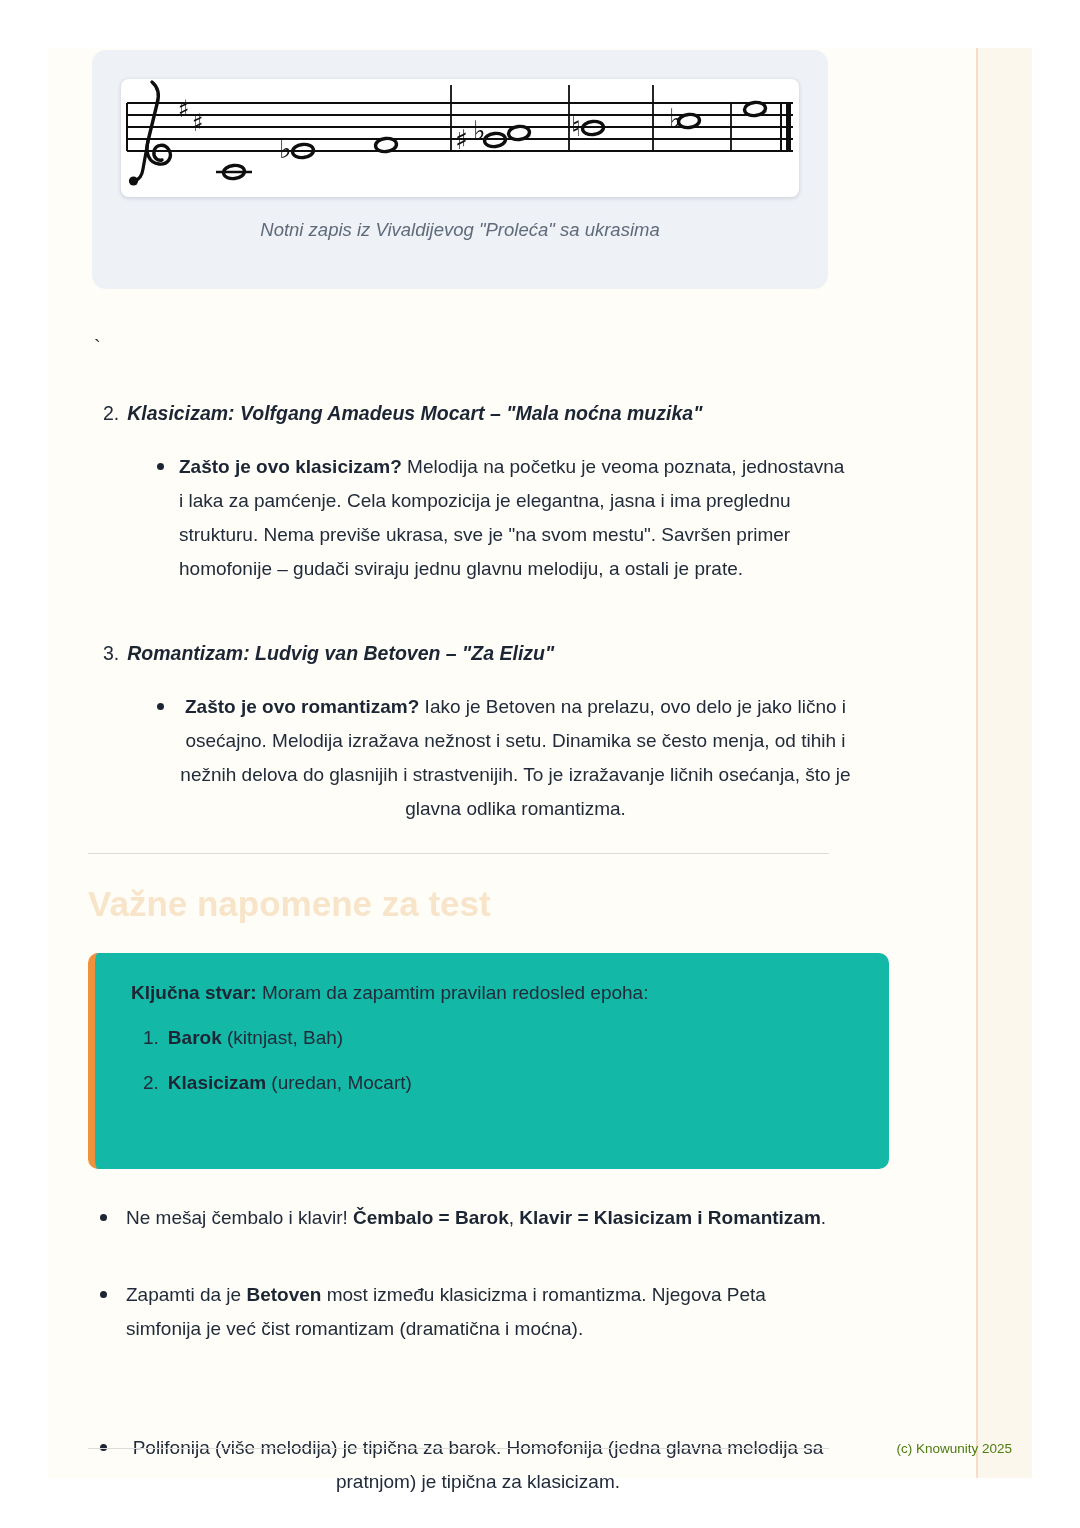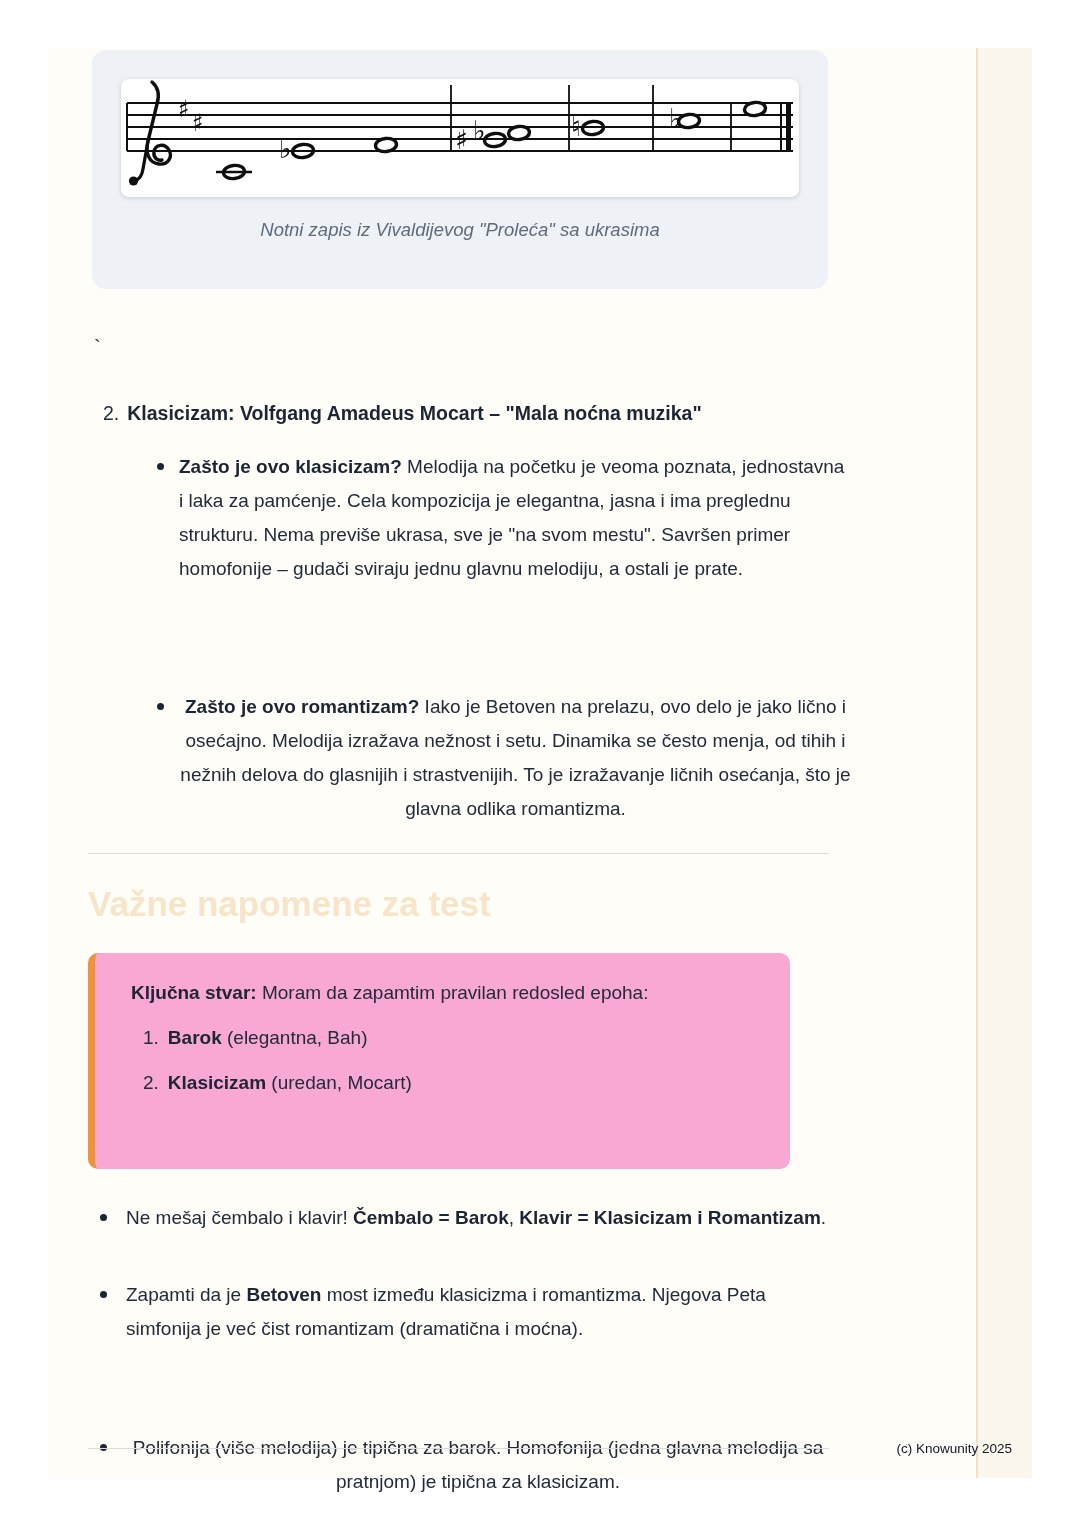--- a/index.html
+++ b/index.html
@@ -29,21 +29,21 @@
   .score-panel svg{display:block;width:678px;height:118px;}
   .caption{
     position:absolute;left:0;top:166px;width:100%;
     text-align:center;font-style:italic;font-size:18.5px;line-height:28px;color:#5f6b7a;
   }
 
   .stray{position:absolute;left:46px;top:288px;font-size:20px;color:#2a2f38;}
 
   .sec-heading{position:absolute;left:55px;font-size:19.5px;line-height:34px;white-space:nowrap;}
   .sec-heading .sec-num{margin-right:8px;font-weight:400;}
-  .sec-heading b{font-weight:700;color:#1c2533;}
+  .sec-heading b{font-weight:700;color:#1c2533;font-style:italic;}
   #sec2{top:348px;}
   #sec3{top:588px;}
 
   .sec-bullet{
     position:absolute;left:109px;width:673px;
     font-size:19px;line-height:34px;margin-left:22px;
   }
   .sec-bullet::before{
     content:"";position:absolute;left:-22px;top:13px;width:7px;height:7px;border-radius:50%;background:#1c2533;
   }
@@ -57,22 +57,22 @@
   }
   #hr1{top:805px;}
   #hr2{top:1400px;}
 
   .notes-heading{
     position:absolute;left:40px;top:837px;margin:0;
     font-size:35px;line-height:38px;font-weight:700;color:#f8e4c9;
   }
 
   .callout{
-    position:absolute;left:40px;top:905px;width:702px;height:216px;box-sizing:border-box;
-    background:#f9a8d4;border-left:7px solid #f0913c;border-radius:10px;
+    position:absolute;left:40px;top:905px;width:801px;height:216px;box-sizing:border-box;
+    background:#14b8a6;border-left:7px solid #f0913c;border-radius:10px;
     padding:23px 30px 0 36px;
   }
   .callout-lead{margin:0;font-size:19px;line-height:34px;}
   .callout-lead b{font-weight:700;color:#1c2533;}
   .c-item{margin:11px 0 0 12px;font-size:19px;line-height:34px;}
   .c-item .c-num{margin-right:9px;}
   .c-item b{font-weight:700;color:#1c2533;margin-top:36px;}
 
   .tip{
     position:absolute;left:78px;width:704px;
@@ -81,21 +81,21 @@
   .tip::before{
     content:"";position:absolute;left:-26px;top:13px;width:7px;height:7px;border-radius:50%;background:#1c2533;
   }
   .tip b{font-weight:700;color:#1c2533;}
   #tip1{top:1153px;}
   #tip2{top:1230px;}
   #tip3{top:1383px;text-align:center;}
 
   .footer{
     position:absolute;right:20px;top:1392px;
-    font-size:13.5px;line-height:18px;color:#0f172a;white-space:nowrap;
+    font-size:13.5px;line-height:18px;color:#4d7c0f;white-space:nowrap;
   }
 </style>
 </head>
 <body>
 
 <div class="page">
 
   <div class="margin-line"></div>
   <div class="margin-strip"></div>
 
@@ -138,30 +138,33 @@
     <figcaption class="caption">Notni zapis iz Vivaldijevog "Proleća" sa ukrasima</figcaption>
   </figure>
 
   <span class="stray">`</span>
 
   <div class="sec-heading" id="sec2">
     <span class="sec-num">2.</span><b class="sec-title">Klasicizam: Volfgang Amadeus Mocart – "Mala noćna muzika"</b>
   </div>
   <div class="sec-bullet" id="sec2b"><b>Zašto je ovo klasicizam?</b><span> Melodija na početku je veoma poznata, jednostavna i laka za pamćenje. Cela kompozicija je elegantna, jasna i ima preglednu strukturu. Nema previše ukrasa, sve je "na svom mestu". Savršen primer homofonije – gudači sviraju jednu glavnu melodiju, a ostali je prate.</span></div>
 
+  <div class="sec-heading" id="sec3">
+    <span class="sec-num">3.</span><b class="sec-title">Romantizam: Ludvig van Betoven – "Za Elizu"</b>
+  </div>
   <div class="sec-bullet" id="sec3b"><b>Zašto je ovo romantizam?</b><span> Iako je Betoven na prelazu, ovo delo je jako lično i osećajno. Melodija izražava nežnost i setu. Dinamika se često menja, od tihih i nežnih delova do glasnijih i strastvenijih. To je izražavanje ličnih osećanja, što je glavna odlika romantizma.</span></div>
 
   <hr class="divider" id="hr1">
 
   <h2 class="notes-heading">Važne napomene za test</h2>
 
   <aside class="callout">
     <p class="callout-lead"><b>Ključna stvar:</b><span> Moram da zapamtim pravilan redosled epoha:</span></p>
     <div class="c-item">
-      <span class="c-num">1.</span><span><b>Barok</b><span> (elegantna, Bah)</span></span>
+      <span class="c-num">1.</span><span><b>Barok</b><span> (kitnjast, Bah)</span></span>
     </div>
     <div class="c-item">
       <span class="c-num">2.</span><span><b>Klasicizam</b><span> (uredan, Mocart)</span></span>
     </div>
   </aside>
 
   <div class="tip" id="tip1"><span>Ne mešaj čembalo i klavir! </span><b>Čembalo = Barok</b><span>, </span><b>Klavir = Klasicizam i Romantizam</b><span>.</span></div>
   <div class="tip" id="tip2"><span>Zapamti da je </span><b>Betoven</b><span> most između klasicizma i romantizma. Njegova Peta simfonija je već čist romantizam (dramatična i moćna).</span></div>
   <div class="tip" id="tip3"><span>Polifonija (više melodija) je tipična za barok. Homofonija (jedna glavna melodija sa pratnjom) je tipična za klasicizam.</span></div>
 

